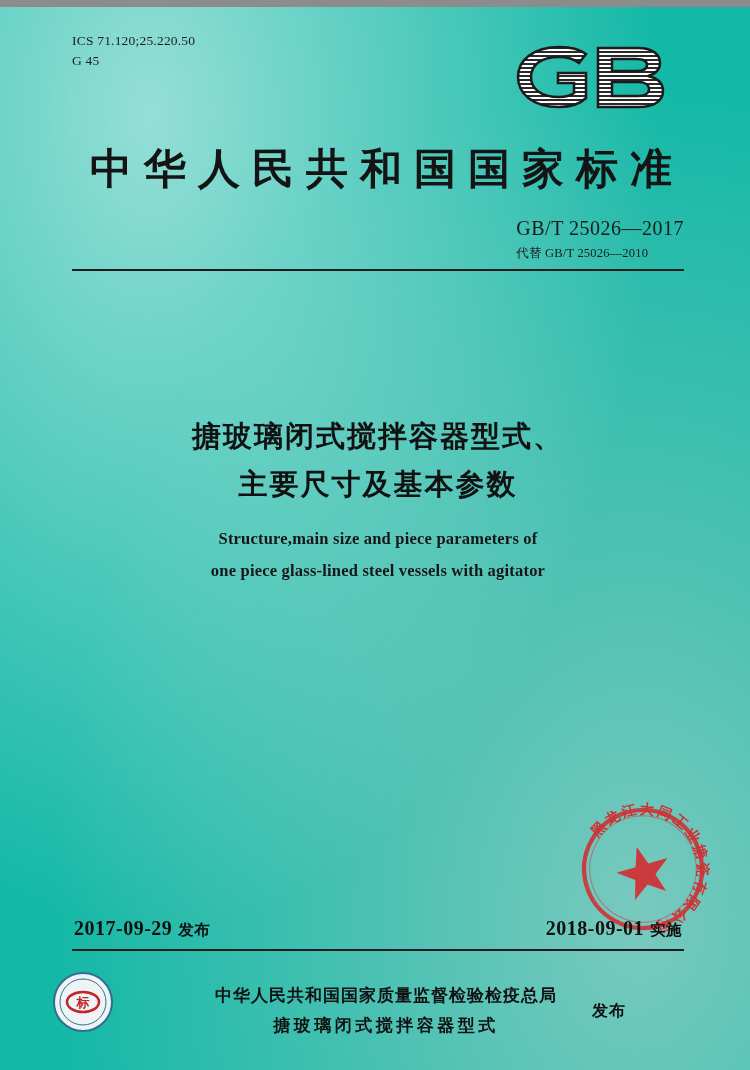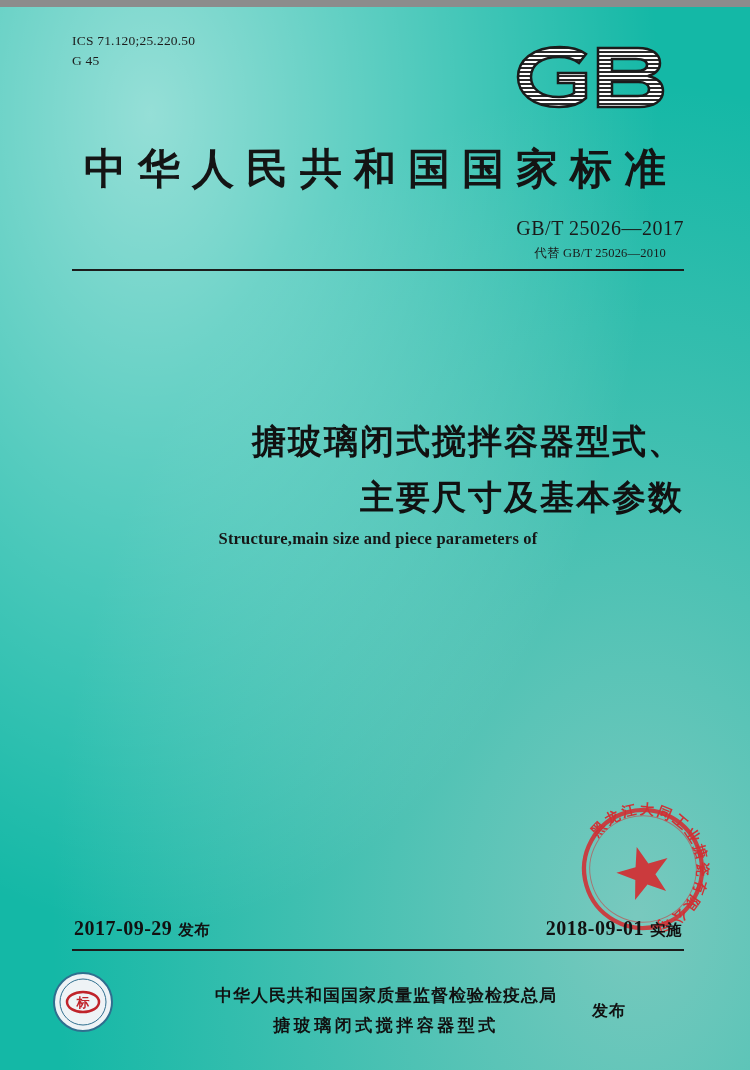--- a/index.html
+++ b/index.html
@@ -56,36 +56,36 @@
     width: 180px;
     height: 76px;
   }
 
   
   .cn-standard {
     position: absolute;
     left: 0;
     right: 0;
     top: 110px;
-    text-align: left;
+    text-align: right;
     font-family: "DejaVu Sans", sans-serif;
     font-weight: bold;
     font-size: 42px;
     letter-spacing: 12px;
     color: #141414;
     text-indent: 12px;
     white-space: nowrap;
   }
 
   
   .std-no {
     position: absolute;
     right: 0;
     top: 186px;
-    text-align: center;
+    text-align: left;
     font-family: "Liberation Serif", serif;
     color: #1a1a1a;
   }
   .std-no .num {
     font-size: 20px;
     letter-spacing: 0.5px;
   }
   .std-no .repl {
     font-size: 12.5px;
     margin-top: 5px;
@@ -100,25 +100,25 @@
     height: 2px;
     background: #1c1c1c;
   }
 
   
   .title-cn {
     position: absolute;
     left: 0;
     right: 0;
     top: 382px;
-    text-align: right;
+    text-align: center;
     font-family: "DejaVu Sans", sans-serif;
     font-weight: bold;
     color: #111;
-    font-size: 34px;
+    font-size: 29px;
     letter-spacing: 2px;
     line-height: 1.65;
   }
   .title-en {
     position: absolute;
     left: 0;
     right: 0;
     top: 492px;
     text-align: center;
     font-family: "Liberation Serif", serif;
@@ -241,20 +241,21 @@
 
     <div class="rule"></div>
 
     <div class="title-cn">
       <div>搪玻璃闭式搅拌容器型式、</div>
       <div>主要尺寸及基本参数</div>
     </div>
 
     <div class="title-en">
       <div>Structure,main size and piece parameters of</div>
+      <div>one piece glass-lined steel vessels with agitator</div>
     </div>
 
     <div class="seal">
       <svg viewBox="0 0 160 160" width="152" height="152" aria-hidden="true">
         <defs>
           <path id="sealArc" d="M 80,80 m -58,0 a 58,58 0 1,1 116,0 a 58,58 0 1,1 -116,0"></path>
         </defs>
         <circle cx="80" cy="80" r="62" fill="none" stroke="#d8252a" stroke-width="4.5" opacity="0.9"></circle>
         <circle cx="80" cy="80" r="56" fill="none" stroke="#d8252a" stroke-width="1" opacity="0.55"></circle>
         <text font-family="DejaVu Sans, sans-serif" font-size="15" font-weight="bold" fill="#d8252a" letter-spacing="2.5">

